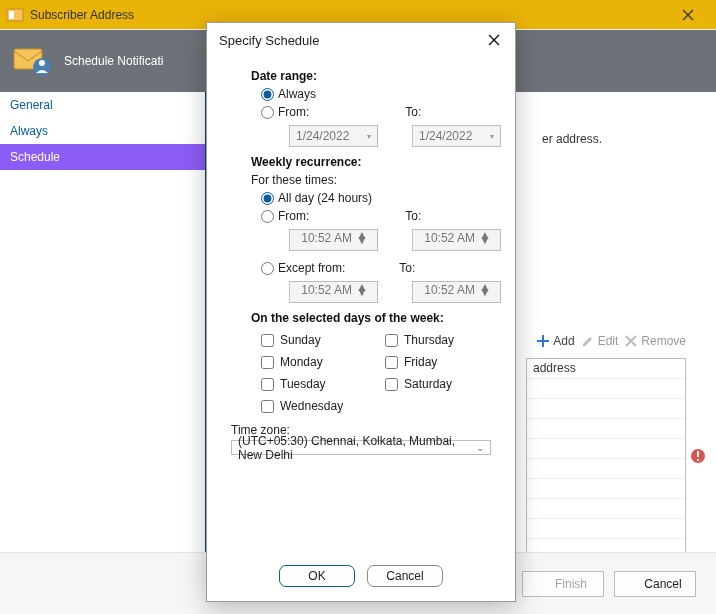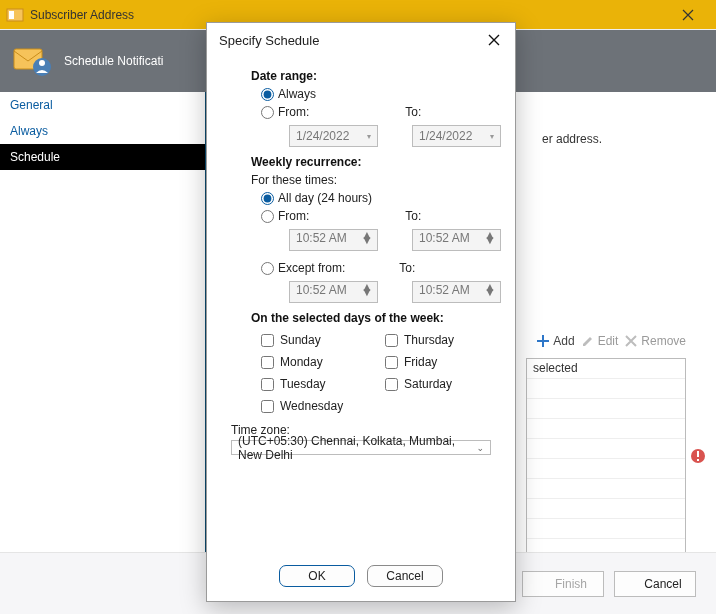--- a/index.html
+++ b/index.html
@@ -7,21 +7,21 @@
   
   .titlebar{height:30px;display:flex;align-items:center;padding:0 6px;background:#eab308;border-bottom:1px solid #eee;}
   .titlebar .icon{width:18px;height:18px;margin-right:6px;}
   .titlebar .title{flex:1;color:#333;}
   .titlebar .close{width:44px;height:28px;display:flex;align-items:center;justify-content:center;color:#333;}
   .banner{height:62px;background:#6d7278;display:flex;align-items:center;padding-left:12px;color:#fff;font-size:20px;}
   .banner .bicon{width:40px;height:40px;margin-right:12px;}
   .content{display:flex;height:460px;}
   .sidebar{width:206px;background:#fff;border-right:1px solid #0c4a6e;}
   .sb-item{padding:6px 10px;color:#0a5ca0;cursor:default;}
-  .sb-item.sel{background:#000000;color:#fff;}
+  .sb-item.sel{background:#8b5cf6;color:#fff;}
   .main{flex:1;position:relative;padding:30px 20px;}
   .hint{color:#333;white-space:pre;}
   .toolbar{position:absolute;right:30px;top:242px;display:flex;gap:6px;align-items:center;}
   .tbtn{display:flex;align-items:center;gap:3px;color:#444;}
   .tbtn svg{width:14px;height:14px;}
   .listbox{position:absolute;right:30px;top:266px;width:160px;height:256px;border:1px solid #bbb;background:#fff;}
   .listbox .row{height:20px;border-bottom:1px solid #eee;padding:2px 6px;color:#333;}
   .err-icon{position:absolute;right:10px;top:356px;}
   .footer{position:absolute;left:0;right:0;bottom:0;height:62px;background:#f6f6f8;border-top:1px solid #e5e5e5;display:flex;align-items:center;justify-content:flex-end;gap:10px;padding-right:20px;}
   .nav-arrow{width:22px;height:22px;border:1px solid #ccc;background:#fff;display:flex;align-items:center;justify-content:center;color:#888;}
@@ -34,21 +34,21 @@
   .mtitle .x{width:22px;height:22px;display:flex;align-items:center;justify-content:center;}
   .mbody{padding:6px 14px 0 14px;flex:1;overflow:hidden;}
   .sec-h{font-weight:600;color:#111;margin:6px 0 4px 0;padding-left:30px;}
   .sub-ind{margin-left:30px;color:#222;margin-bottom:4px;}
   .row-radio{display:flex;align-items:center;gap:4px;margin:2px 0 2px 40px;color:#222;}
   .row-radio input[type=radio]{accent-color:#0a5ca0;width:13px;height:13px;margin:0;}
   .twocol{display:flex;gap:22px;margin-left:40px;align-items:center;}
   .lbl-to{width:130px;color:#222;}
   .datebox,.timebox{display:inline-flex;align-items:center;border:1px solid #bcbcbc;background:#f4f4f4;color:#777;height:22px;}
   .datebox{width:92px;padding:0 6px;justify-content:space-between;}
-  .timebox{width:92px;padding:0 4px 4px 6px;justify-content:space-between;}
+  .timebox{width:92px;padding:0 4px 4px 6px;justify-content:center;}
   .carets{display:flex;flex-direction:column;line-height:5px;font-size:7px;color:#777;margin-left:4px;}
   .datepair{display:flex;gap:34px;margin:4px 0 8px 68px;}
   .check-row{display:flex;align-items:center;gap:6px;margin:4px 0;color:#222;}
   .check-row input[type=checkbox]{width:13px;height:13px;margin:0;accent-color:#0a5ca0;}
   .daysgrid{display:grid;grid-template-columns:1fr 1fr;gap:0 8px;margin:4px 0 4px 40px;}
   .tz-label{margin:6px 0 3px 10px;color:#222;}
   .select{margin:0 10px 0 10px;height:15px;border:1px solid #bcbcbc;background:#fff;display:flex;align-items:center;justify-content:space-between;padding:0 6px;color:#222;}
   .mfoot{display:flex;justify-content:center;gap:12px;padding:12px 0 14px 0;}
   .mbtn{width:76px;height:22px;border:1px solid #8a8a8a;background:#fdfdfd;display:flex;align-items:center;justify-content:center;color:#222;border-radius:7px;}
   .mbtn.primary{border:1px solid #0a5ca0;}
@@ -110,21 +110,21 @@
       </span>
       <span class="tbtn" style="color:#9a9a9a">
         <svg viewBox="0 0 14 14">
             <path d="M2 2 L12 12 M12 2 L2 12" stroke="#bdbdbd" stroke-width="2"></path>
           </svg>
         <span>Remove</span>
       </span>
     </div>
 
     <div class="listbox">
-      <div class="row">selected</div>
+      <div class="row">address</div>
       <div class="row"></div>
       <div class="row"></div>
       <div class="row"></div>
       <div class="row"></div>
       <div class="row"></div>
       <div class="row"></div>
       <div class="row"></div>
       <div class="row"></div>
       <div class="row"></div>
       <div class="row"></div>

